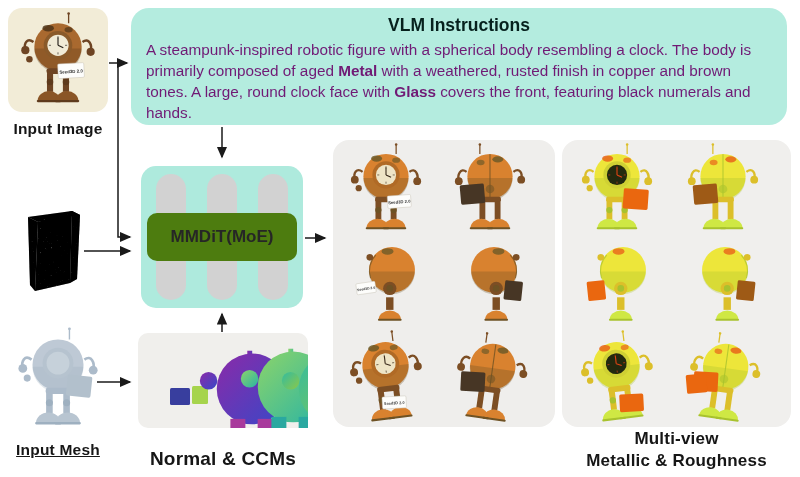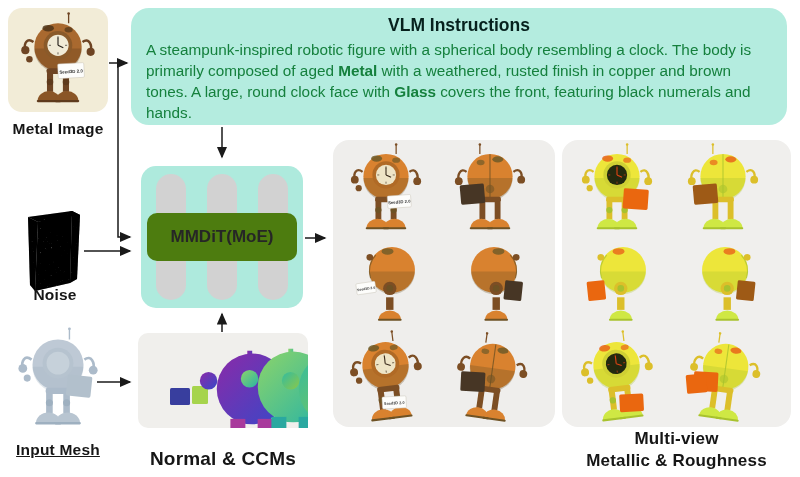--- a/index.html
+++ b/index.html
@@ -9,21 +9,21 @@
 
   
   .lbl{position:absolute;text-align:center;font-weight:700;color:#161616;letter-spacing:.2px;}
   .lbl-sm{font-size:15.5px;}
   .lbl-lg{font-size:19px;margin-top:7px;}
   .lbl-2l{font-size:17px;line-height:22px;}
 
   
   .vlm{position:absolute;left:131px;top:8px;width:656px;height:117px;background:#b4ecdf;border-radius:18px;}
   .vlm-title{margin-top:7px;text-align:center;font-size:17.5px;font-weight:700;color:#06211d;}
-  .vlm-body{margin:3px 15px 0 15px;font-size:15.3px;line-height:21px;font-weight:500;color:#15803d;}
+  .vlm-body{margin:3px 15px 0 15px;font-size:15.3px;line-height:21px;font-weight:500;color:#701a75;}
   .vlm-body b{font-weight:700;}
 
   
   .mmdit{position:absolute;left:141px;top:166px;width:162px;height:142px;background:#aeeadd;border-radius:15px;}
   .mmdit .bar{position:absolute;top:8px;width:30px;height:126px;background:#d2d2d2;border-radius:15px;}
   .mmdit .cream{position:absolute;left:6px;top:47px;width:150px;height:48px;background:#4d7c0f;border-radius:10px;
                 display:flex;align-items:center;justify-content:center;font-size:17px;font-weight:700;color:#262626;}
 
   
   .input-card{position:absolute;left:8px;top:8px;width:100px;height:104px;background:#f2ecd7;border-radius:14px;}
@@ -177,37 +177,36 @@
 
   <div class="input-card th-copper">
     <svg viewBox="0 0 100 120" width="84" height="98">
       <use href="#bot-front"></use>
       <g class="sign" transform="rotate(-3 66 74)">
         <rect x="50" y="64" width="32" height="18" rx="1.5"></rect>
         <text x="66" y="76">Seed3D 2.0</text>
       </g>
     </svg>
   </div>
-  <div class="lbl lbl-sm" style="left:0;top:120px;width:116px;">Metal Image</div>
+  <div class="lbl lbl-sm" style="left:0;top:120px;width:116px;">Input Image</div>
 
   <svg class="abs" style="left:22px;top:203px;" viewBox="0 0 64 90" width="64" height="90">
     <g id="cubefaces">
       <path d="M6,14 L50,8 L58,12 L16,19 Z" fill="#c4c4c4"></path>
       <path d="M6,14 L16,19 L13,88 L8,82 Z" fill="#8a8a8a"></path>
       <path d="M16,19 L50,8 L48,80 L13,88 Z" fill="#a0a0a0"></path>
       <path d="M50,8 L58,12 L55,76 L48,80 Z" fill="#7a7a7a"></path>
     </g>
     <g filter="url(#nz)">
       <path d="M6,14 L50,8 L58,12 L16,19 Z"></path>
       <path d="M6,14 L16,19 L13,88 L8,82 Z"></path>
       <path d="M16,19 L50,8 L48,80 L13,88 Z"></path>
       <path d="M50,8 L58,12 L55,76 L48,80 Z"></path>
     </g>
   </svg>
-  <div class="lbl lbl-sm" style="left:0;top:286px;width:110px;">Noise</div>
 
   <svg class="abs th-mesh" style="left:14px;top:326px;" viewBox="0 0 100 120" width="88" height="106">
     <use href="#bot-front"></use>
     <rect x="60" y="56" width="28" height="24" rx="2" fill="var(--case)" transform="rotate(6 74 68)"></rect>
   </svg>
   <div class="lbl lbl-sm" style="left:0;top:441px;width:116px;text-decoration:underline;">Input Mesh</div>
 
   <div class="vlm">
     <div class="vlm-title">VLM Instructions</div>
     <p class="vlm-body"><span>A steampunk-inspired robotic figure with a spherical body resembling a clock. The body is primarily composed of aged </span><b>Metal</b><span> with a weathered, rusted finish in copper and brown tones. A large, round clock face with </span><b>Glass</b><span> covers the front, featuring black numerals and hands.</span></p>

